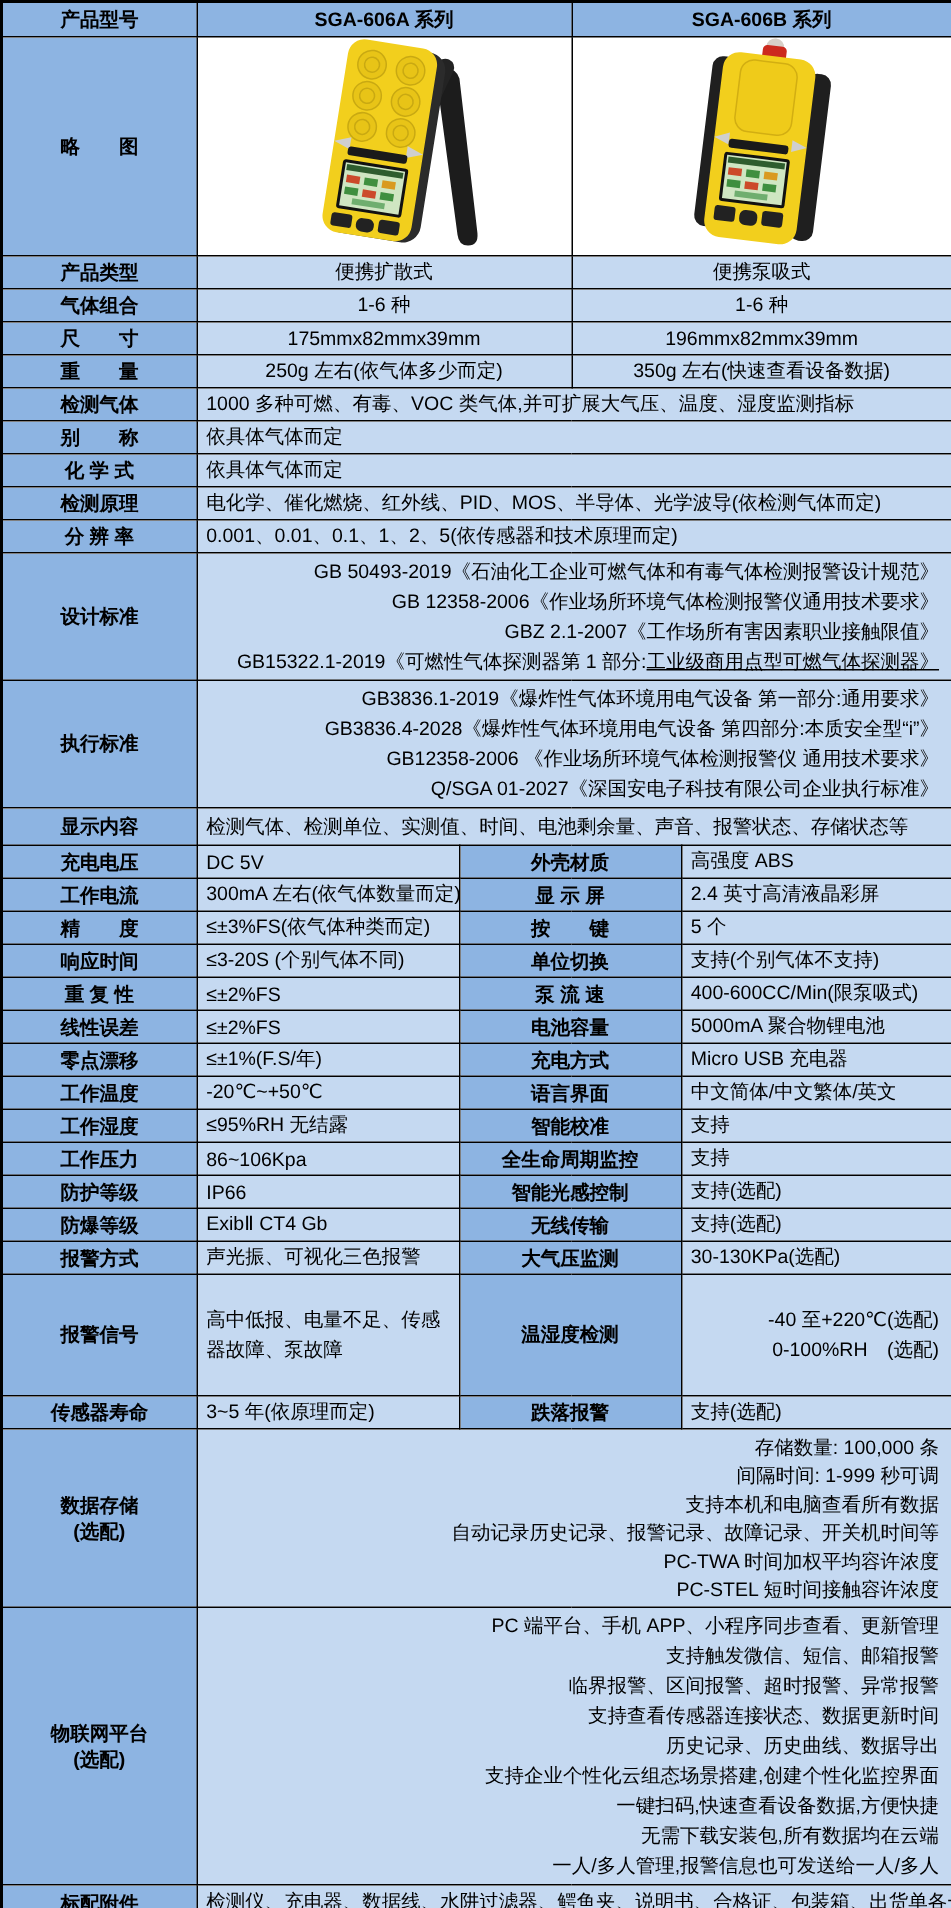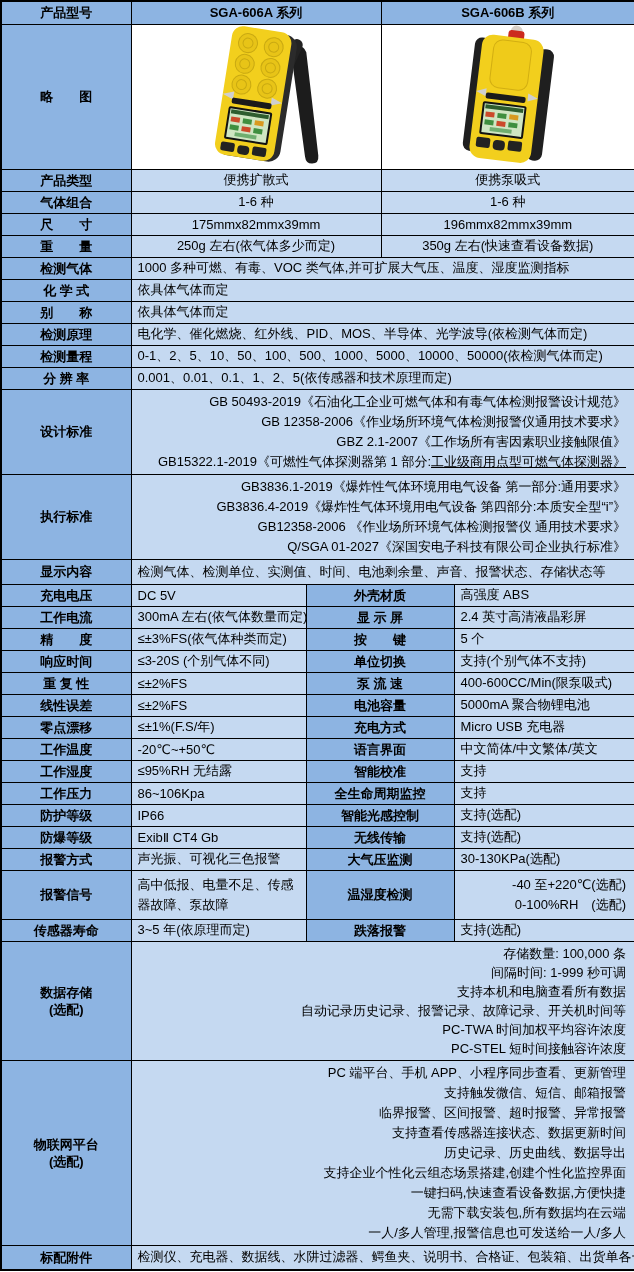--- a/index.html
+++ b/index.html
@@ -2,21 +2,21 @@
 <html><head>
 <meta charset="utf-8">
 <style>
   html,body{margin:0;padding:0;background:#fff;}
   body{width:634px;font-family:"Liberation Sans","DejaVu Sans",sans-serif;color:#000;}
   table{border-collapse:collapse;table-layout:fixed;width:634px;border:2px solid #000;}
   td{border:1px solid #000;overflow:hidden;vertical-align:middle;}
   .lbl{background:#8DB4E2;font-weight:bold;text-align:center;font-size:13px;line-height:17px;}
   .val{background:#C5D9F1;font-size:13px;padding:0 6px;white-space:nowrap;}
   .val.center{text-align:center;padding:0 2px;}
-  .val.wrap{white-space:normal;line-height:20px;padding:4px 6px;}
+  .val.wrap{white-space:normal;line-height:20px;padding:20px 6px;}
   .val.lines{white-space:normal;padding:2px 8px;vertical-align:middle;}
   .val.lines div{line-height:20px;white-space:nowrap;text-align:right;}
   .val.lines.lh19 div{line-height:19px;}
   .hdr{background:#8DB4E2;font-weight:bold;text-align:center;font-size:13px;}
   .img-cell{background:#FFFFFF;text-align:center;vertical-align:middle;padding:0;}
   .u{text-decoration:underline;}
   
   .h23{height:23px}.h144{height:144px}.h22{height:22px}.h81{height:81px}
   .h82{height:82px}.h25{height:25px}.h44{height:44px}.h116{height:116px}.h184{height:184px}
 </style>
@@ -138,55 +138,51 @@
     <td class="lbl">重　　量</td>
     <td class="val center" colspan="2">250g 左右(依气体多少而定)</td>
     <td class="val center" colspan="2">350g 左右(快速查看设备数据)</td>
   </tr>
 
   <tr class="h22">
     <td class="lbl">检测气体</td>
     <td class="val" colspan="4">1000 多种可燃、有毒、VOC 类气体,并可扩展大气压、温度、湿度监测指标</td>
   </tr>
   <tr class="h22">
+    <td class="lbl">别　　称</td>
+    <td class="val" colspan="4">依具体气体而定</td>
+  </tr>
+  <tr class="h22">
     <td class="lbl">化 学 式</td>
     <td class="val" colspan="4">依具体气体而定</td>
   </tr>
   <tr class="h22">
-    <td class="lbl">别　　称</td>
-    <td class="val" colspan="4">依具体气体而定</td>
-  </tr>
-  <tr class="h22">
     <td class="lbl">检测原理</td>
     <td class="val" colspan="4">电化学、催化燃烧、红外线、PID、MOS、半导体、光学波导(依检测气体而定)</td>
-  </tr>
-  <tr class="h22">
-    <td class="lbl">检测量程</td>
-    <td class="val" colspan="4">0-1、2、5、10、50、100、500、1000、5000、10000、50000(依检测气体而定)</td>
   </tr>
   <tr class="h22">
     <td class="lbl">分 辨 率</td>
     <td class="val" colspan="4">0.001、0.01、0.1、1、2、5(依传感器和技术原理而定)</td>
   </tr>
 
   <tr class="h81">
     <td class="lbl">设计标准</td>
     <td class="val lines" colspan="4">
       <div>GB 50493-2019《石油化工企业可燃气体和有毒气体检测报警设计规范》</div>
       <div>GB 12358-2006《作业场所环境气体检测报警仪通用技术要求》</div>
       <div>GBZ 2.1-2007《工作场所有害因素职业接触限值》</div>
       <div><span>GB15322.1-2019《可燃性气体探测器第 1 部分:</span><span class="u">工业级商用点型可燃气体探测器》</span></div>
     </td>
   </tr>
 
   <tr class="h82">
     <td class="lbl">执行标准</td>
     <td class="val lines" colspan="4">
       <div>GB3836.1-2019《爆炸性气体环境用电气设备 第一部分:通用要求》</div>
-      <div>GB3836.4-2019《爆炸性气体环境用电气设备 第四部分:本质安全型“i”》</div>
+      <div>GB3836.4-2028《爆炸性气体环境用电气设备 第四部分:本质安全型“i”》</div>
       <div>GB12358-2006 《作业场所环境气体检测报警仪 通用技术要求》</div>
       <div>Q/SGA 01-2027《深国安电子科技有限公司企业执行标准》</div>
     </td>
   </tr>
 
   <tr class="h25">
     <td class="lbl">显示内容</td>
     <td class="val" colspan="4">检测气体、检测单位、实测值、时间、电池剩余量、声音、报警状态、存储状态等</td>
   </tr>
 

